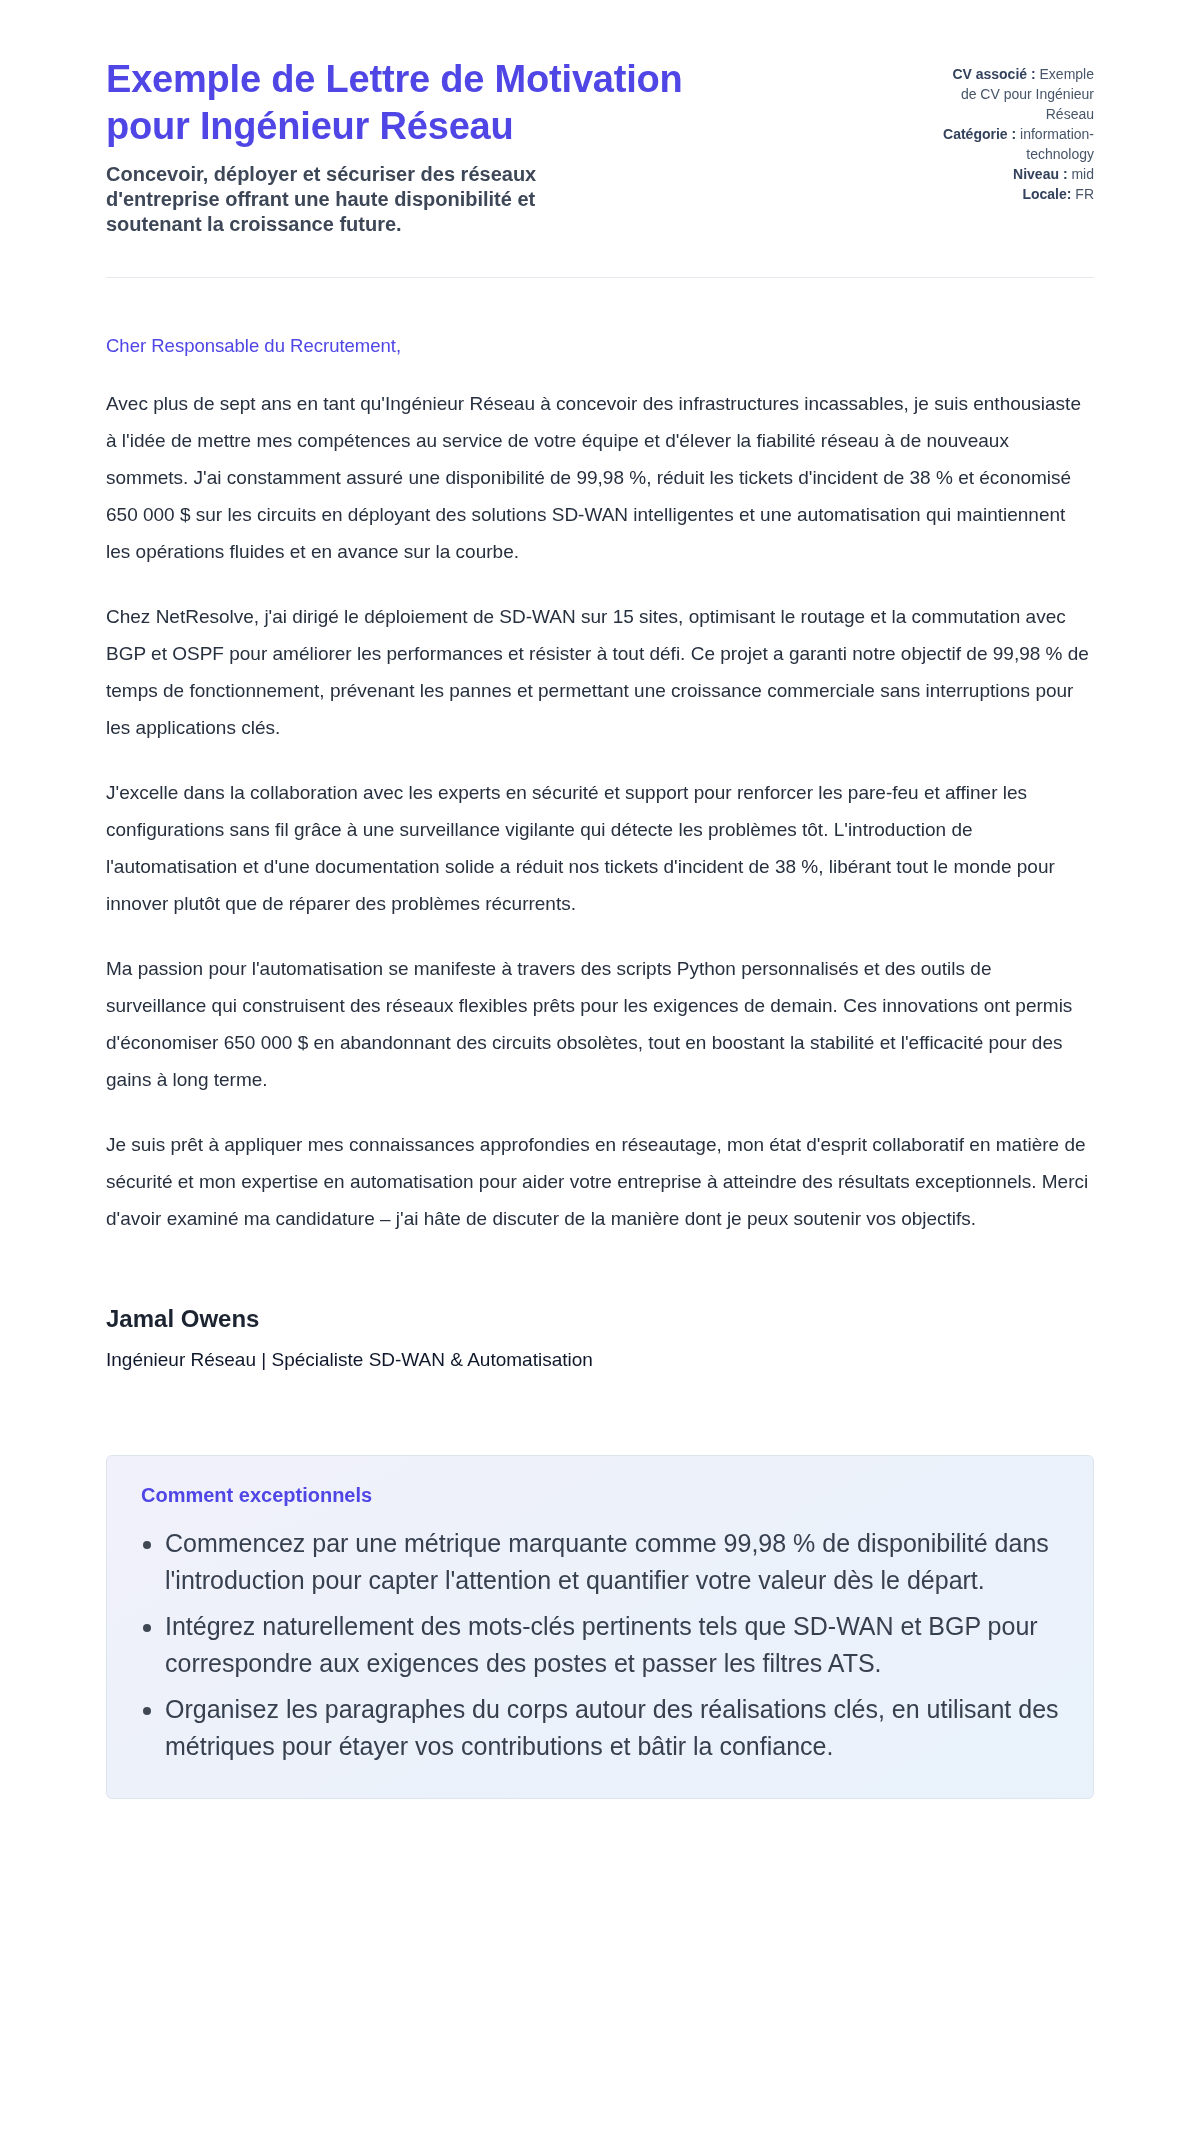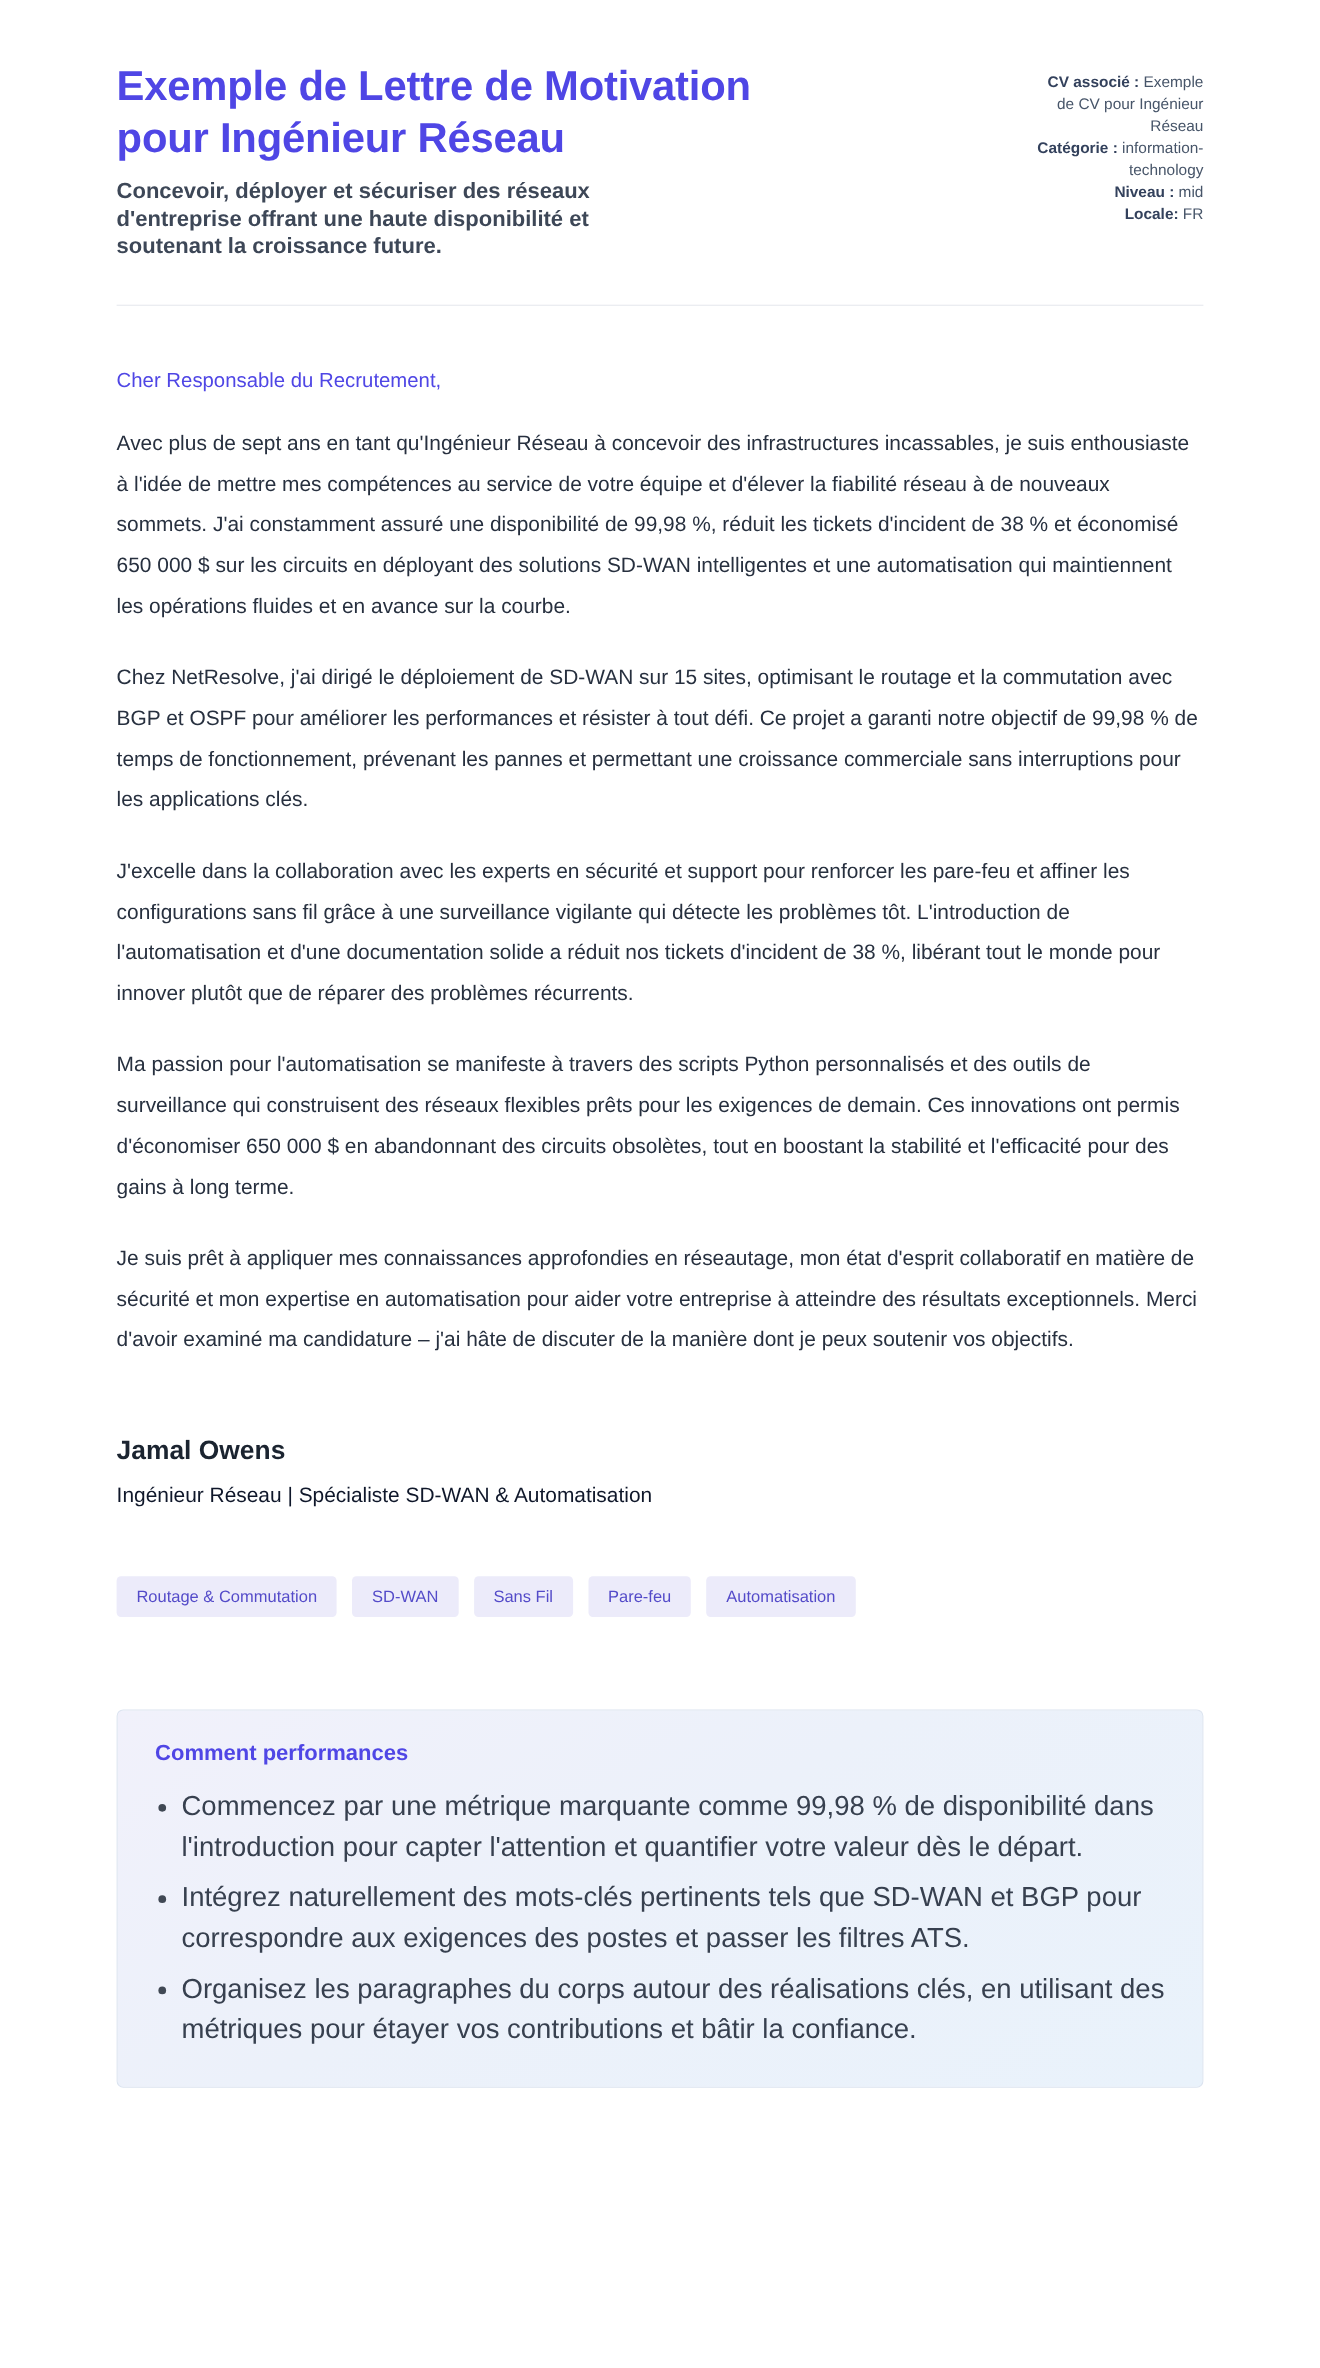--- a/index.html
+++ b/index.html
@@ -135,30 +135,23 @@
     <p class="greeting">Cher Responsable du Recrutement,</p>
     <p class="para">Avec plus de sept ans en tant qu'Ingénieur Réseau à concevoir des infrastructures incassables, je suis enthousiaste à l'idée de mettre mes compétences au service de votre équipe et d'élever la fiabilité réseau à de nouveaux sommets. J'ai constamment assuré une disponibilité de 99,98 %, réduit les tickets d'incident de 38 % et économisé 650 000 $ sur les circuits en déployant des solutions SD-WAN intelligentes et une automatisation qui maintiennent les opérations fluides et en avance sur la courbe.</p>
     <p class="para">Chez NetResolve, j'ai dirigé le déploiement de SD-WAN sur 15 sites, optimisant le routage et la commutation avec BGP et OSPF pour améliorer les performances et résister à tout défi. Ce projet a garanti notre objectif de 99,98 % de temps de fonctionnement, prévenant les pannes et permettant une croissance commerciale sans interruptions pour les applications clés.</p>
     <p class="para">J'excelle dans la collaboration avec les experts en sécurité et support pour renforcer les pare-feu et affiner les configurations sans fil grâce à une surveillance vigilante qui détecte les problèmes tôt. L'introduction de l'automatisation et d'une documentation solide a réduit nos tickets d'incident de 38 %, libérant tout le monde pour innover plutôt que de réparer des problèmes récurrents.</p>
     <p class="para">Ma passion pour l'automatisation se manifeste à travers des scripts Python personnalisés et des outils de surveillance qui construisent des réseaux flexibles prêts pour les exigences de demain. Ces innovations ont permis d'économiser 650 000 $ en abandonnant des circuits obsolètes, tout en boostant la stabilité et l'efficacité pour des gains à long terme.</p>
     <p class="para">Je suis prêt à appliquer mes connaissances approfondies en réseautage, mon état d'esprit collaboratif en matière de sécurité et mon expertise en automatisation pour aider votre entreprise à atteindre des résultats exceptionnels. Merci d'avoir examiné ma candidature – j'ai hâte de discuter de la manière dont je peux soutenir vos objectifs.</p>
     <p class="sig-name">Jamal Owens</p>
     <p class="sig-role">Ingénieur Réseau | Spécialiste SD-WAN &amp; Automatisation</p>
   </div>
 
-  <div class="tags">
-    <span class="tag">Routage &amp; Commutation</span>
-    <span class="tag">SD-WAN</span>
-    <span class="tag">Sans Fil</span>
-    <span class="tag">Pare-feu</span>
-    <span class="tag">Automatisation</span>
-  </div>
 
   <div class="tips-box">
-    <h2 class="tips-title">Comment performances</h2>
+    <h2 class="tips-title">Comment exceptionnels</h2>
     <ul class="tips-list">
       <li>Commencez par une métrique marquante comme 99,98 % de disponibilité dans l'introduction pour capter l'attention et quantifier votre valeur dès le départ.</li>
       <li>Intégrez naturellement des mots-clés pertinents tels que SD-WAN et BGP pour correspondre aux exigences des postes et passer les filtres ATS.</li>
       <li>Organisez les paragraphes du corps autour des réalisations clés, en utilisant des métriques pour étayer vos contributions et bâtir la confiance.</li>
     </ul>
   </div>
 
 </div>
 
 </body></html>

